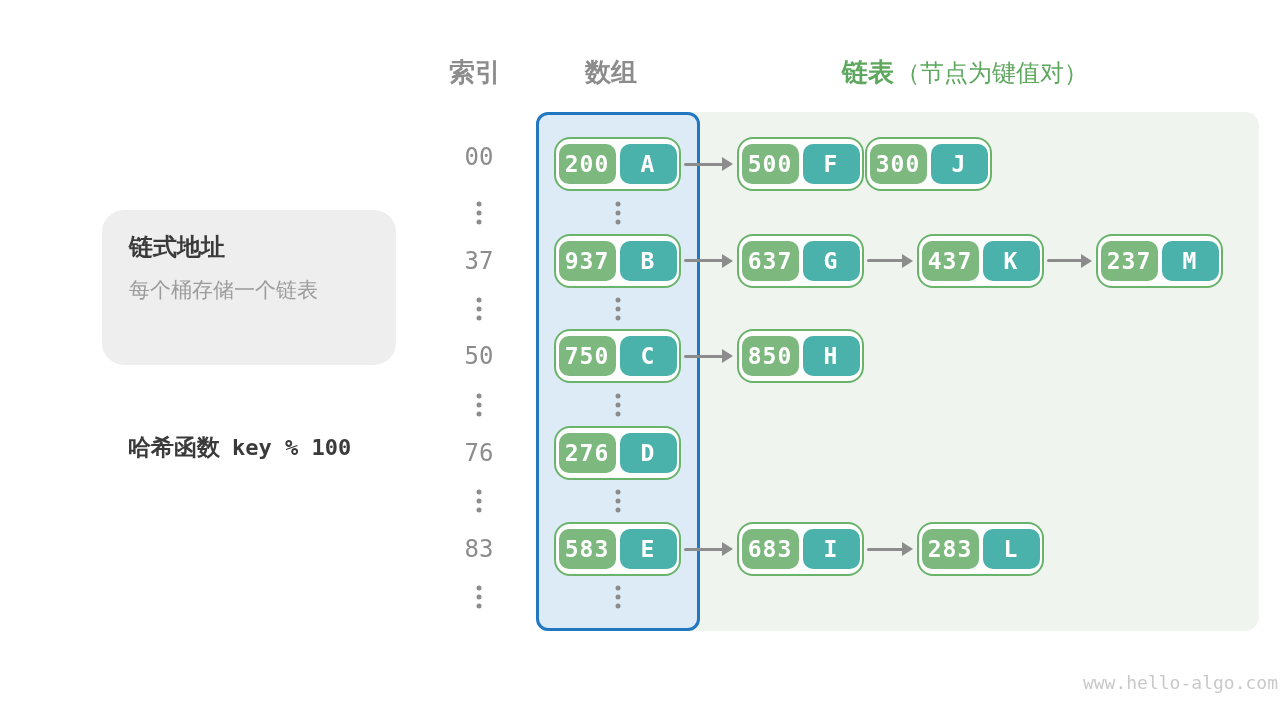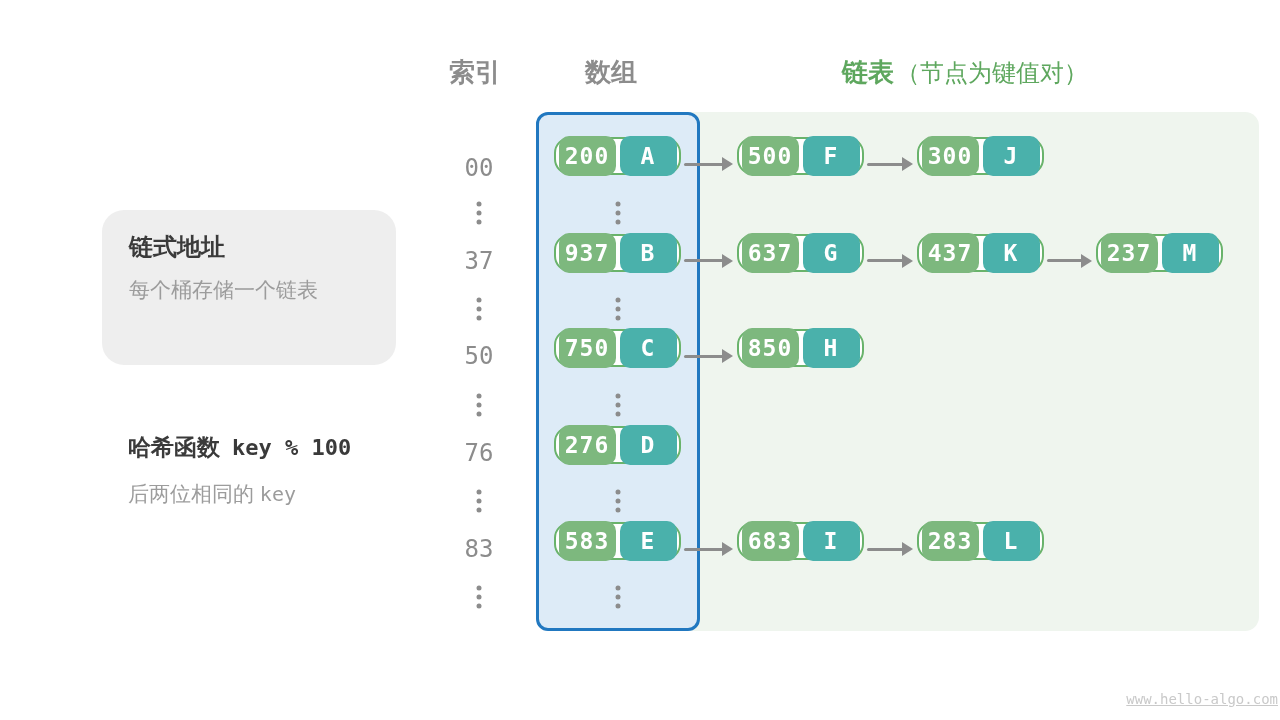--- a/index.html
+++ b/index.html
@@ -40,21 +40,21 @@
     background:var(--list-fill); border-radius:14px;
   }
   .array-box {
     position:absolute; left:492px; top:112px; width:164px; height:519px;
     background:var(--array-fill); border:3px solid var(--array-border);
     border-radius:12px; box-sizing:border-box;
   }
 
   
   .node {
-    position:absolute; width:127px; height:38px; background:#ffffff;
+    position:absolute; width:127px; height:54px; background:#ffffff;
     border:2.5px solid var(--node-border); border-radius:16px; box-sizing:border-box;
     display:flex; align-items:center; justify-content:center; gap:4px;
   }
   .cell {
     width:57px; height:40px; border-radius:10px; color:#ffffff;
     font-family:"DejaVu Sans Mono", monospace; font-size:23px; font-weight:bold;
     display:flex; align-items:center; justify-content:center; letter-spacing:1px;
   }
   .cell.key { background:var(--key-fill); }
   .cell.val { background:var(--value-fill); }
@@ -78,22 +78,22 @@
     position:absolute; left:0; right:9px; top:50%; margin-top:-1.5px; height:3px;
     background:var(--arrow-gray); border-radius:2px;
   }
   .arrow:after {
     content:''; position:absolute; right:0; top:50%; margin-top:-7px; width:0; height:0;
     border-left:11px solid var(--arrow-gray);
     border-top:7px solid transparent; border-bottom:7px solid transparent;
   }
 
   .watermark {
-    position:absolute; right:46px; bottom:13px;
-    font-family:"DejaVu Sans Mono", monospace; font-size:14px; color:var(--watermark);text-decoration:underline;
+    position:absolute; right:46px; bottom:27px;
+    font-family:"DejaVu Sans Mono", monospace; font-size:18px; color:var(--watermark);
   }
 </style>
 </head>
 <body>
 
 <div class="stage">
 
   <div class="hdr" style="left:405px;">索引</div>
   <div class="hdr" style="left:541px;">数组</div>
   <div class="hdr hdr-list" style="left:798px;">
@@ -103,45 +103,42 @@
 
   <div class="info-box">
     <div class="info-title">链式地址</div>
     <div class="info-line">每个桶存储一个链表</div>
   </div>
 
   <div class="hash-note">
     <div class="hash-title">
       <span>哈希函数</span><span class="mono">key % 100</span>
     </div>
-    <div class="hash-line">
-      <span>后两位相同的</span> <span class="mono">key</span>
-    </div>
   </div>
 
   <div class="list-region"></div>
   <div class="array-box"></div>
 
   <div id="rows-layer">
-      <div class="idx" style="left: 435px; top: 168px;">00</div>
+      <div class="idx" style="left: 435px; top: 157px;">00</div>
       <div class="node" style="left: 510px; top: 137px;">
         <div class="cell key">200</div>
         <div class="cell val">A</div>
       </div>
       <div class="arrow" style="left: 640px; top: 156px; width: 49px;">
         <div class="shaft"></div>
       </div>
       <div class="node" style="left: 693px; top: 137px;">
         <div class="cell key">500</div>
         <div class="cell val">F</div>
       </div>
       <div class="arrow" style="left: 823px; top: 156px; width: 46px;">
         <div class="shaft"></div>
       </div>
-      <div class="node" style="left: 873px; top: 137px;">
+      <div class="node" style="left: 821px; top: 137px;">
         <div class="cell key">300</div>
         <div class="cell val">J</div>
       </div>
       <div class="dots" style="left: 435px; top: 212.5px;">
         <i></i>
         <i></i>
         <i></i>
       </div>
       <div class="dots" style="left: 573.5px; top: 212.5px;">
         <i></i>

